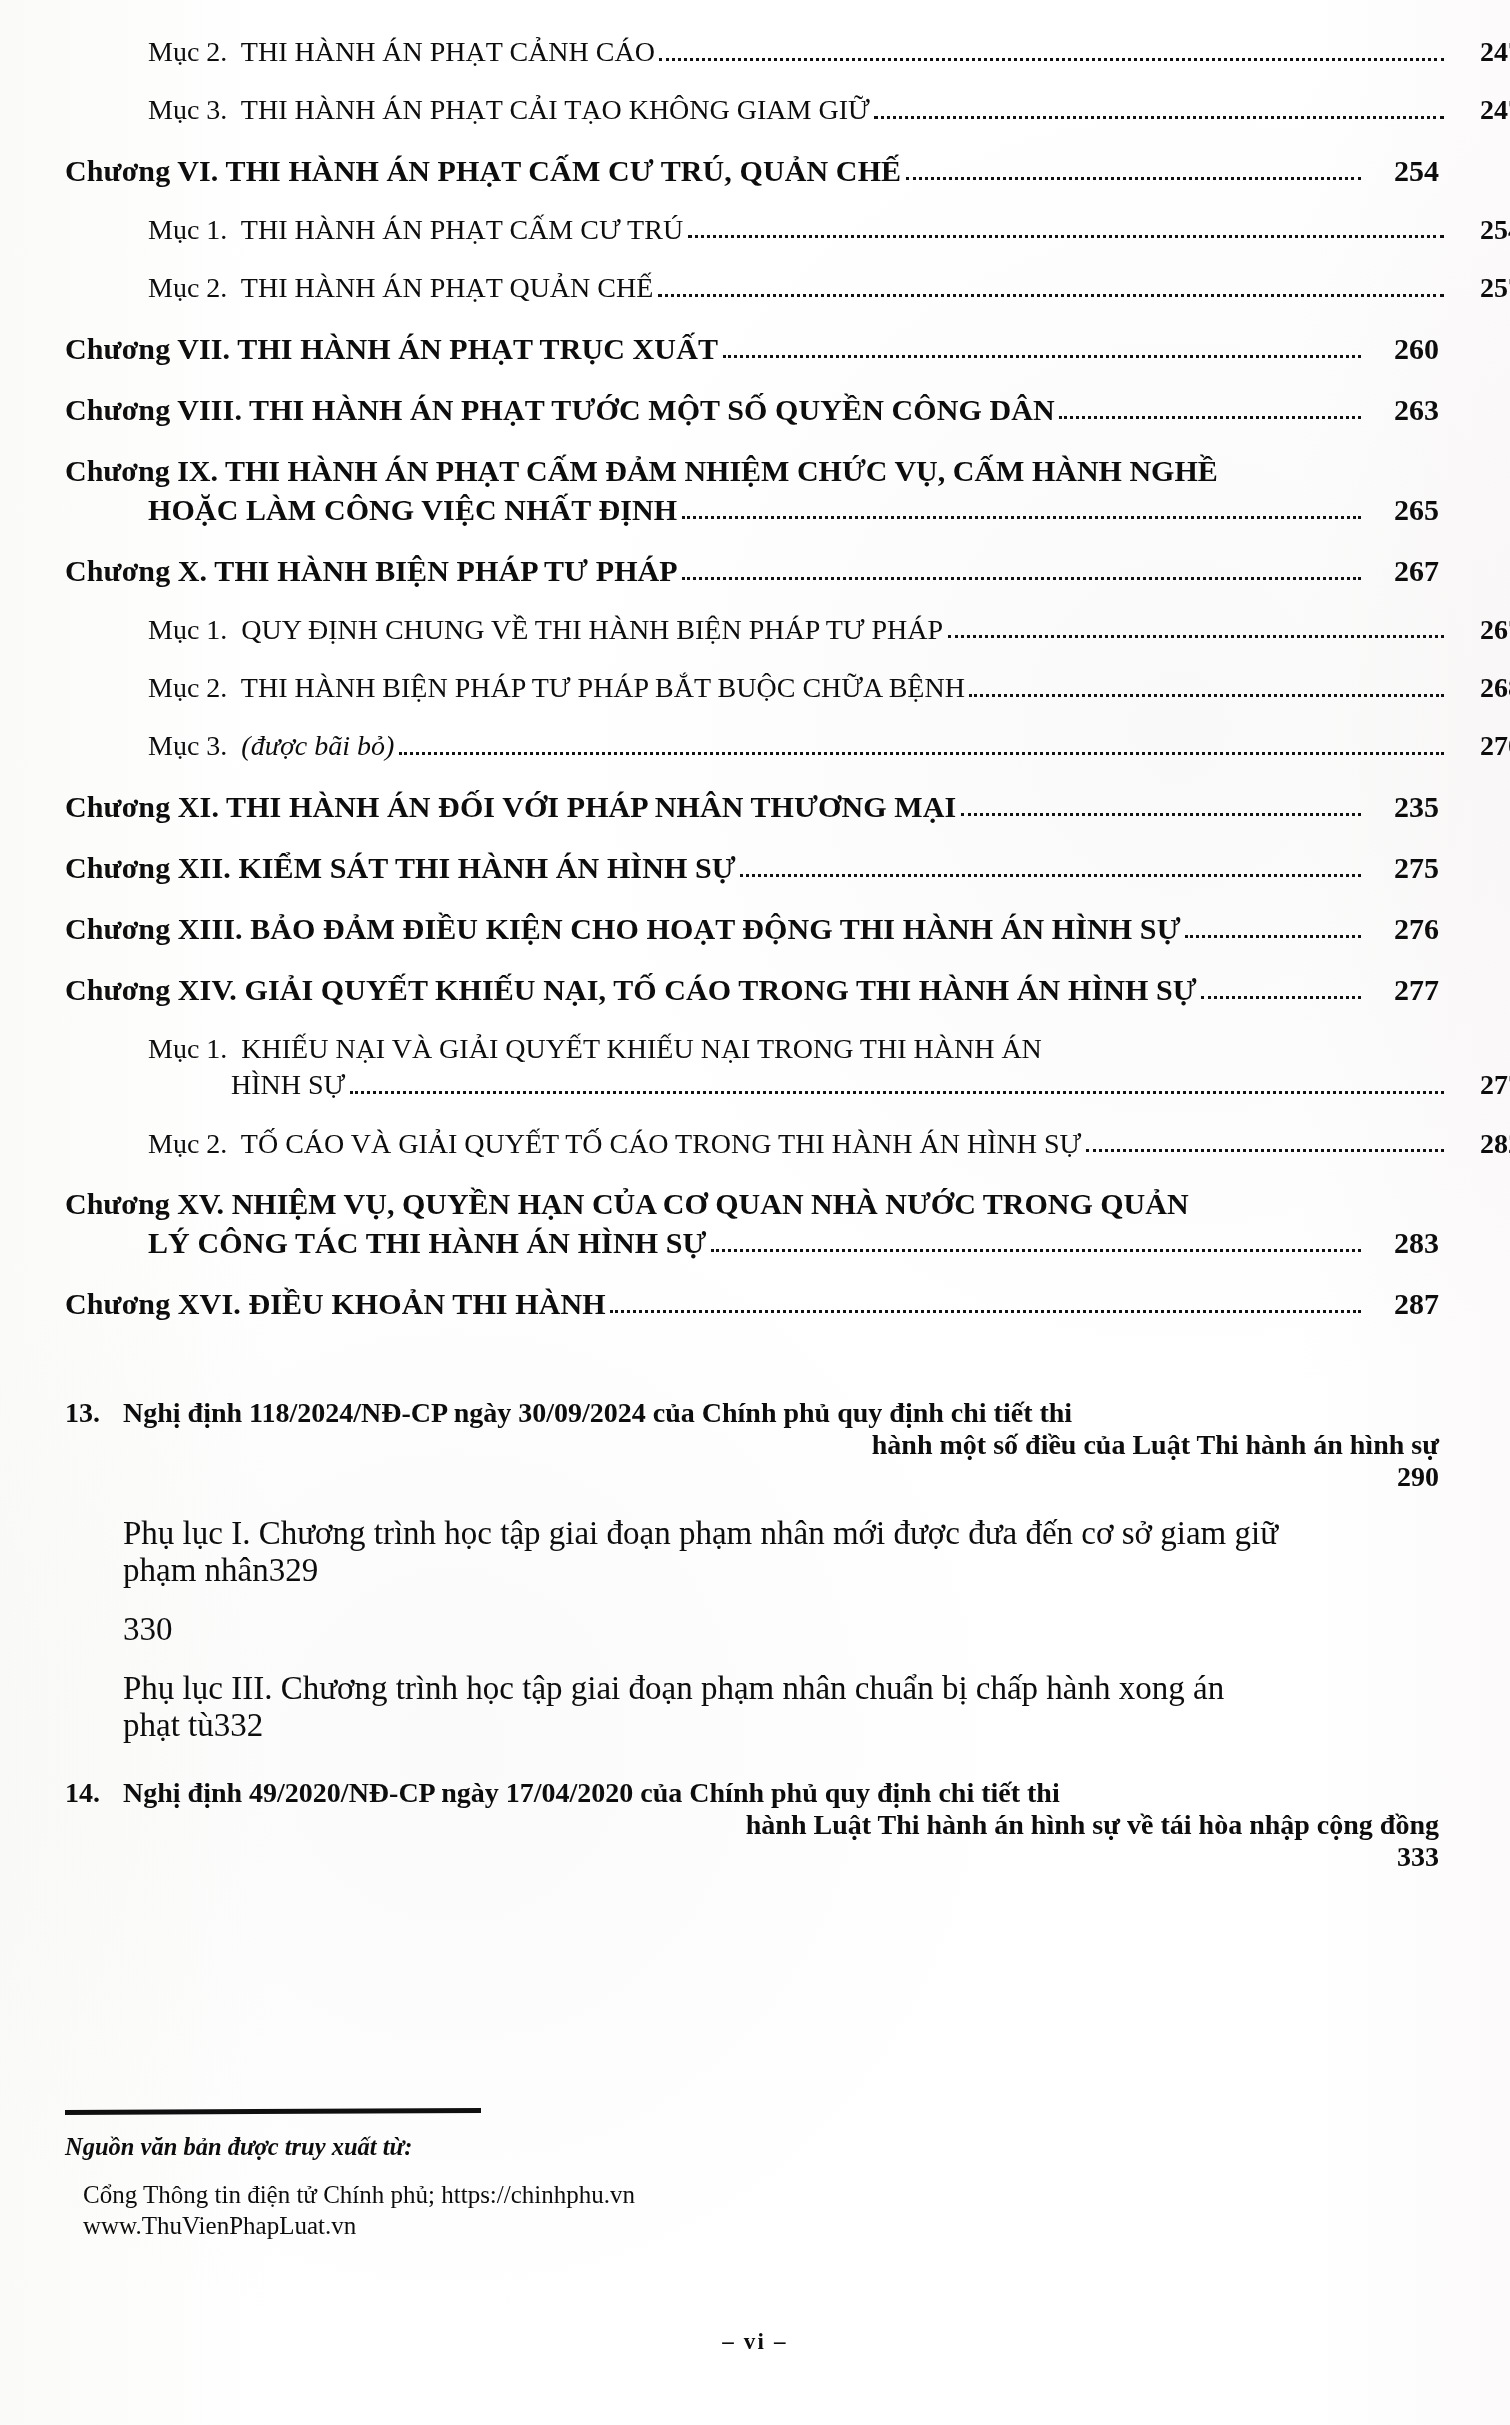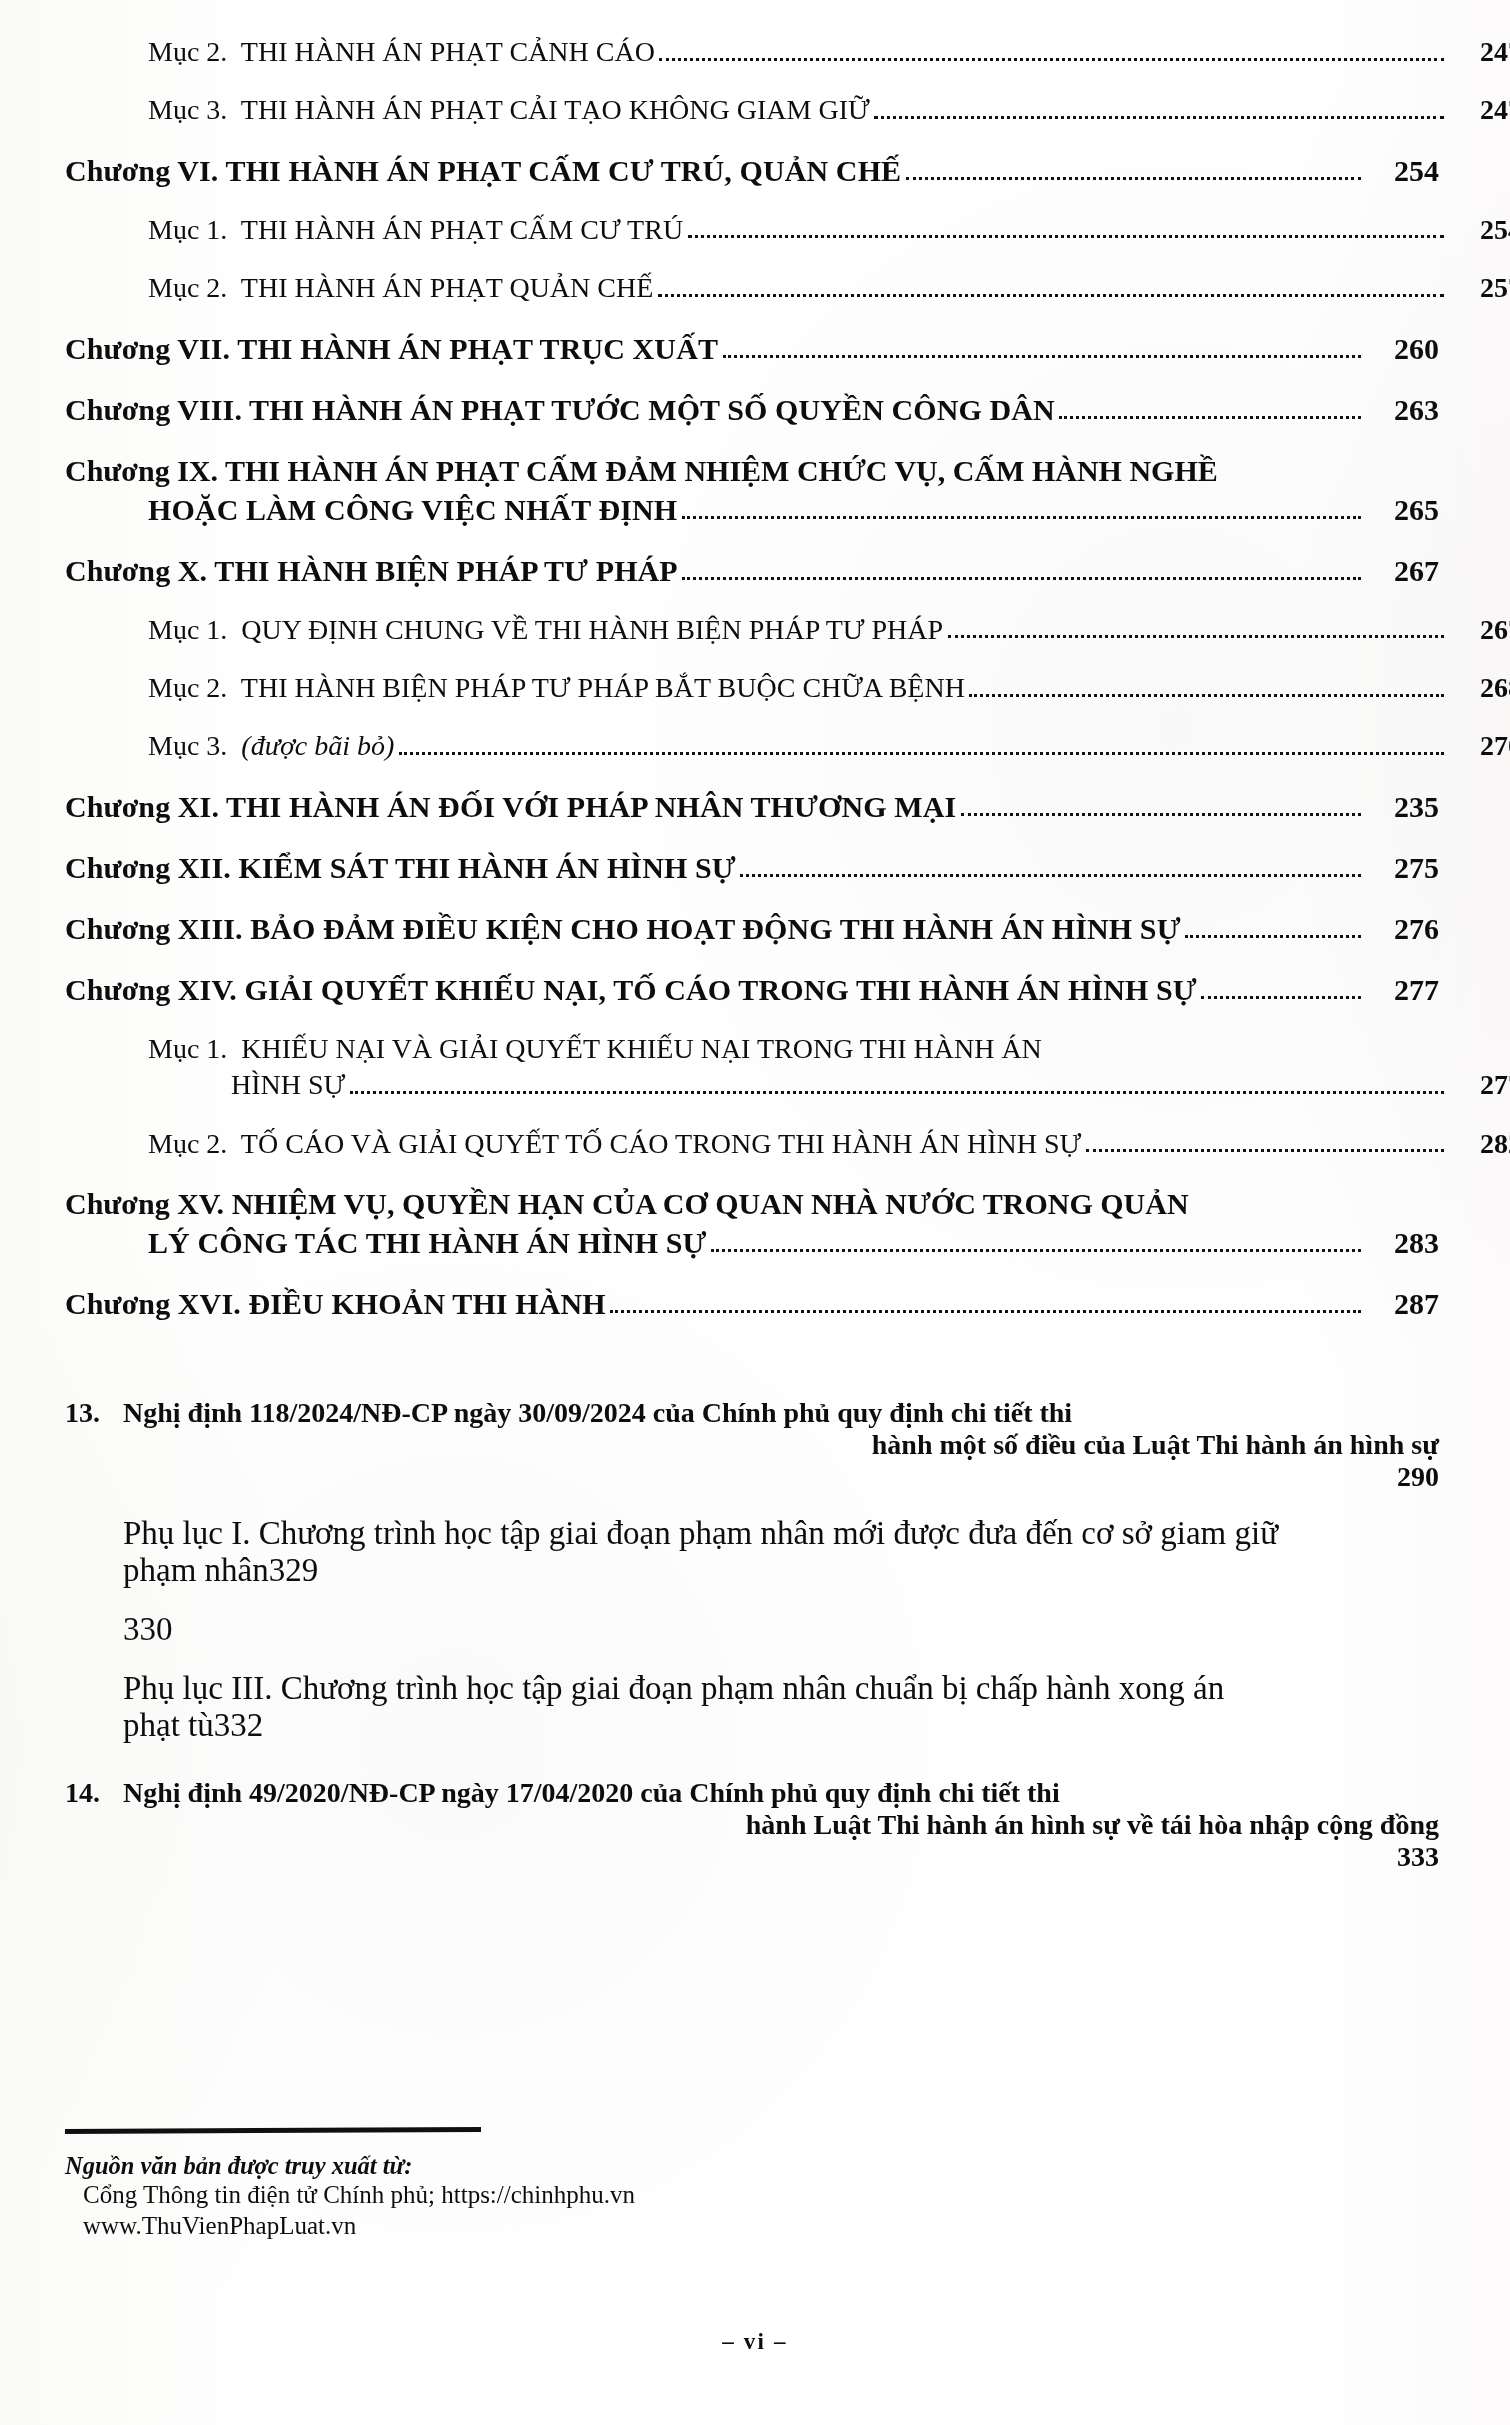--- a/index.html
+++ b/index.html
@@ -141,21 +141,21 @@
     width: 416px;
     height: 4.5px;
     background: #101010;
     margin-bottom: 19.3px;
     transform: rotate(-0.25deg);
   }
   #footnote .src-title {
     font-style: italic;
     font-weight: bold;
     font-size: 24.5px;
-    margin-bottom: 1px;
+    margin-bottom: 20px;
   }
   #footnote .src-line {
     font-size: 25px;
     padding-left: 18px;
     margin-bottom: 3px;
   }
 
   
   #folio {
     position: absolute;

